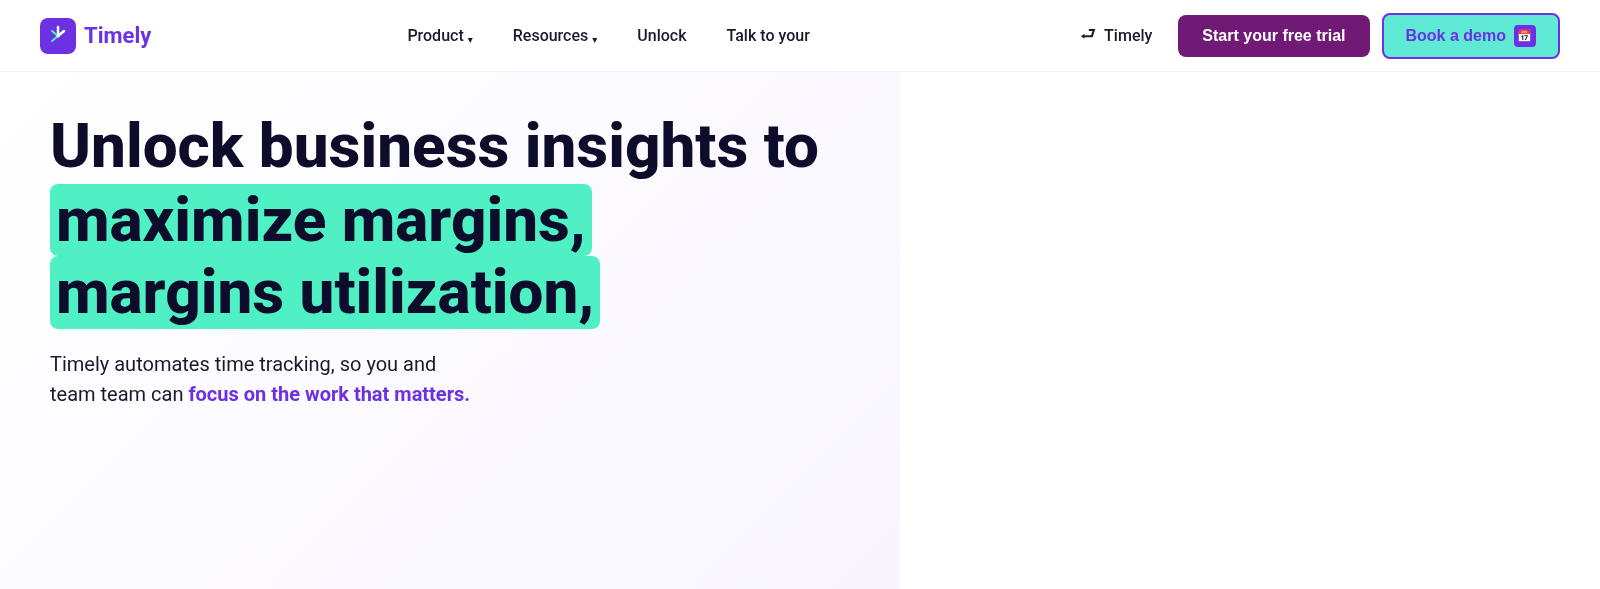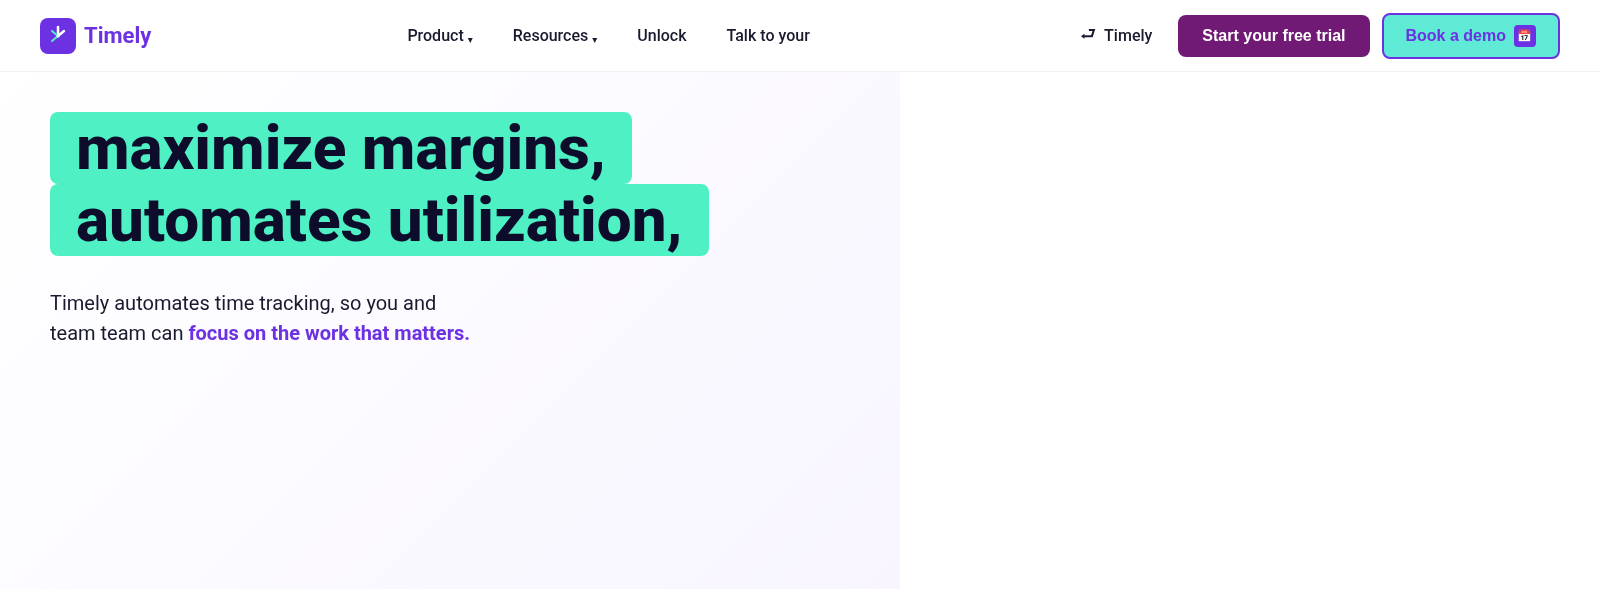--- a/index.html
+++ b/index.html
@@ -163,26 +163,26 @@
       margin-bottom: 4px;
     }
 
     .hero-title-line3 {
       display: block;
     }
 
     .highlight-teal {
       background: #4ef0c4;
       border-radius: 8px;
-      padding: 2px 26px;
+      padding: 2px 6px;
       display: inline-block;
     }
 
     .hero-subtitle {
-      margin-top: 32px;
+      margin-top: 20px;
       font-size: 20px;
       color: #1a1a2e;
       line-height: 1.5;
       font-weight: 400;
     }
 
     .hero-subtitle .accent {
       color: #6c31e3;
       font-weight: 700;
     }
@@ -227,24 +227,25 @@
     <button class="btn-primary">Start your free trial</button>
     <button class="btn-outline">
       <span>Book a demo</span>
       <span class="demo-icon">📅</span>
     </button>
   </div>
 </nav>
 
 <section class="hero">
   <h1 class="hero-main-title">
+    <span class="hero-title-line1">Unlock business insights to</span>
     <span class="hero-title-line2">
       <span class="highlight-teal">maximize margins,</span>
       &nbsp;
-      <span class="highlight-teal">automates utilization,</span>
+      <span class="highlight-teal">margins utilization,</span>
     </span>
   </h1>
 
   <p class="hero-subtitle">
     <span>Timely automates time tracking, so you and</span><br>
     <span>team team can</span>
     <span class="accent">focus on the work that matters.</span>
   </p>
 
 </section>

